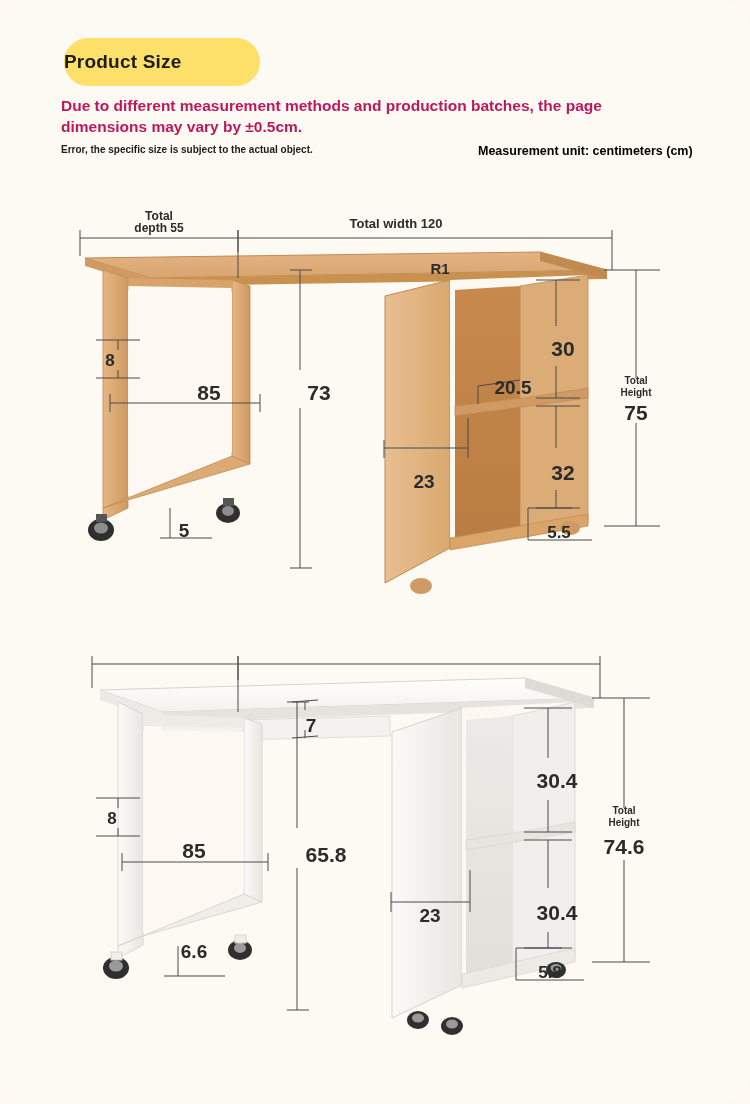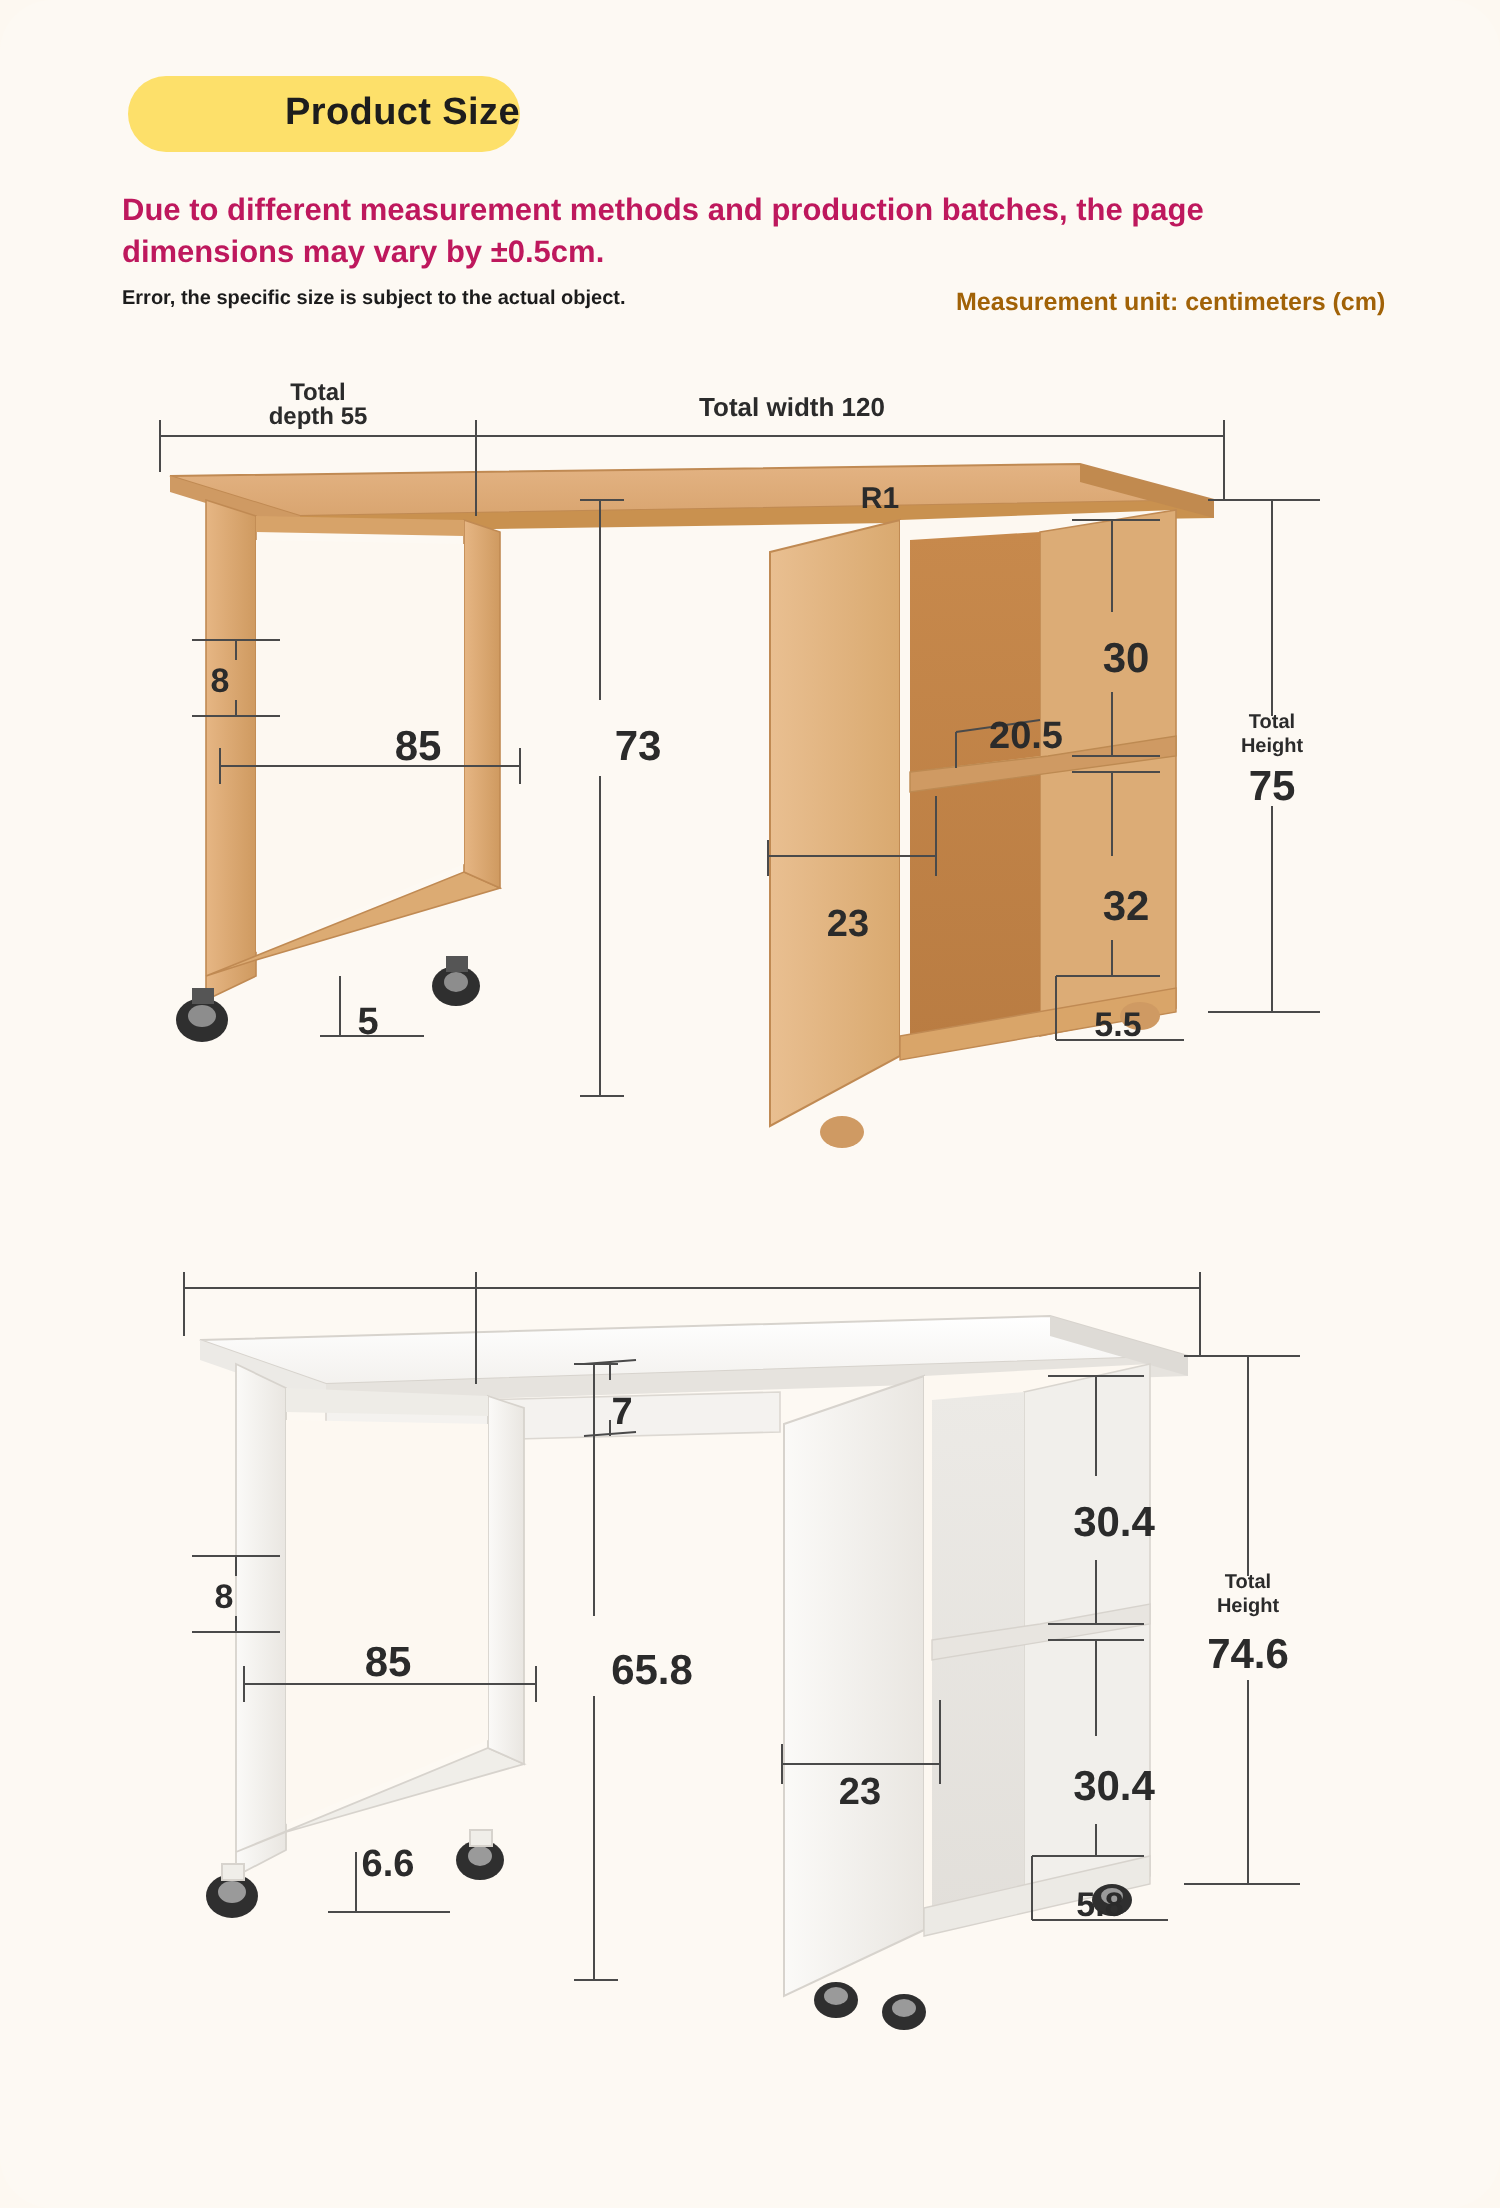--- a/index.html
+++ b/index.html
@@ -26,26 +26,26 @@
     left: 0; top: 0; right: 0; bottom: 0;
     border-radius: 26px;
     background: #fdf9f3;
   }
 
   .badge {
     position: absolute;
     left: 64px;
     top: 38px;
     width: 196px;
-    height: 38px;
+    height: 48px;
     background: #fde06a;
     border-radius: 26px;
     display: flex;
     align-items: center;
-    justify-content: flex-end;
+    justify-content: flex-start;
   }
   .badge span {
     font-size: 19px;
     font-weight: bold;
     color: #1d1d1d;
     letter-spacing: .2px;
   }
 
   .headline {
     position: absolute;
@@ -67,28 +67,29 @@
     color: #1c1c1c;
     line-height: 1.38;
   }
   .sub-right {
     position: absolute;
     left: 478px;
     top: 143px;
     width: 250px;
     font-size: 12.5px;
     font-weight: bold;
-    color: #a16207;
+    color: #000000;
     line-height: 1.38;
   }
 
   .diagram {
     position: absolute;
     left: 0;
     width: 662px;
+    margin-top: 20px;
   }
   #diagram-wood { top: 188px; height: 410px; }
   #diagram-white { top: 620px; height: 420px; }
 
   svg { display: block; }
 
   .dim-text {
     font-family: "Liberation Sans", sans-serif;
     fill: #2b2b2b;
   }

